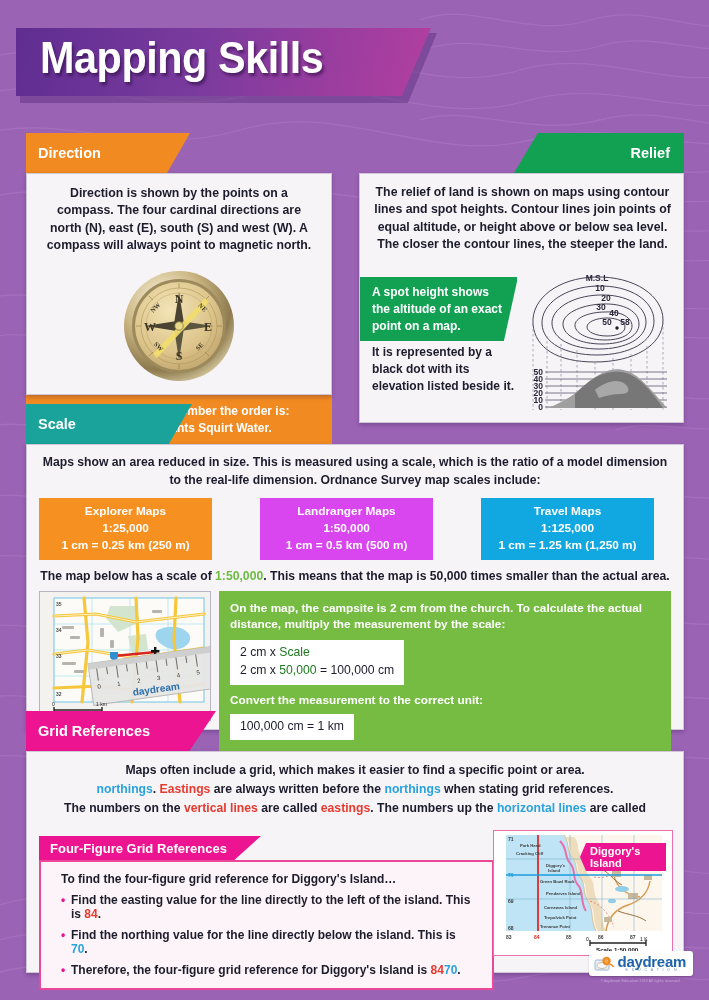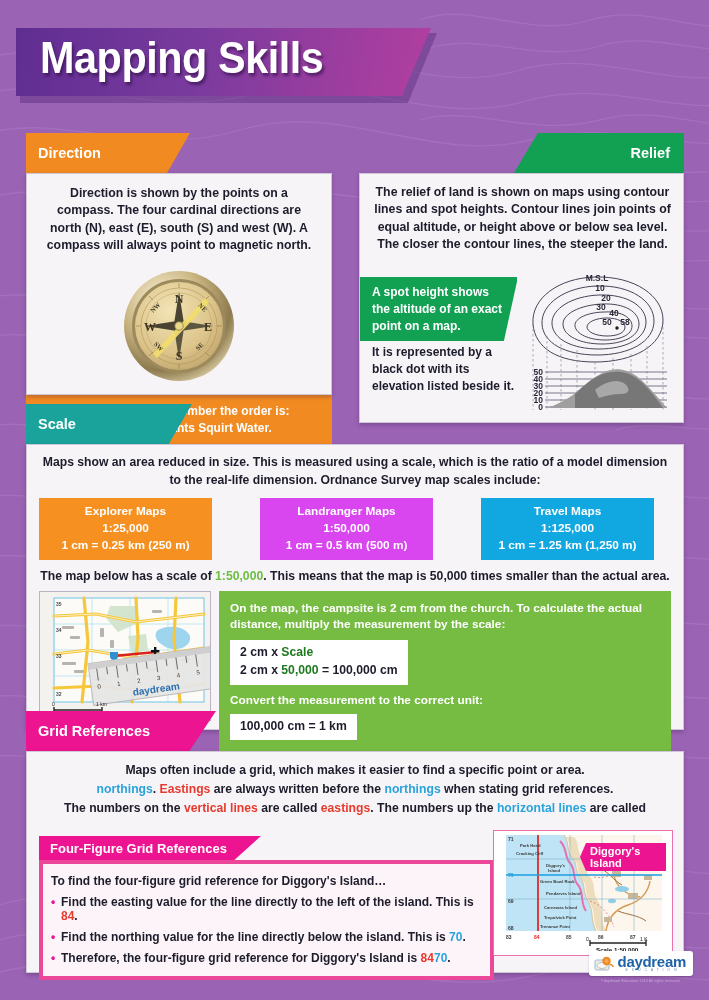--- a/index.html
+++ b/index.html
@@ -86,35 +86,35 @@
   .scale-boxes{ display:flex; gap:48px; margin-top:9px;}
   .scale-box{ width:173px; color:#fff; font-weight:bold; font-size:11.8px;
               text-align:center; padding:5px 2px 6px; line-height:1.42;}
   .scale-line{ text-align:center; font-size:12.2px; font-weight:bold; color:#1c1c2b; margin-top:9px;}
   .hl-green{ color:#6abf3f; }
   .scale-lower{ display:flex; gap:8px; margin-top:8px; }
   .map-thumb{ width:172px; height:130px; border:1px solid #b9b3c2; background:#eef3f0; position:relative; overflow:hidden;}
   .calc-box{ flex:1; background:#76bc43; padding:9px 11px 10px; color:#fff;}
   .calc-intro{ font-size:11.8px; font-weight:bold; line-height:1.42;}
   .calc-white{ background:#fff; display:inline-block; padding:4px 10px 5px; margin:7px 0 0;
-               color:#1c1c2b; font-weight:bold; font-size:12.2px; line-height:1.45;}
+               color:#1c1c2b; font-weight:normal; font-size:12.2px; line-height:1.45;}
   .calc-mid{ font-size:11.8px; font-weight:bold; margin-top:8px;}
   .calc-end{ font-size:11.8px; font-weight:bold; margin-top:8px;}
   .calc-accent{ color:#1f7a1f; }
   
   #grid { left:26px; top:711px; width:658px; }
   #grid .tab { width:190px; background:#ec1490; }
   #grid .panel-body { height:222px; position:relative; padding:9px 12px 10px; }
   .grid-intro{ text-align:center; font-size:12.2px; font-weight:bold; color:#1c1c2b; line-height:1.55;}
   .c-red{ color:#e8392e;} .c-blue{ color:#29a3dc;}
   .ffgr{ position:absolute; left:12px; top:84px; width:455px; }
   .ffgr-tab{ width:222px; height:24px; background:#ec1490; color:#ffffff; font-weight:bold;
              font-size:13px; display:flex; align-items:center; padding-left:11px;
              clip-path: polygon(0 0, 100% 0, 88% 100%, 0 100%); }
-  .ffgr-body{ background:#fdf4f9; border:4px solid #ec4899; padding:10px 8px 11px; }
+  .ffgr-body{ background:#fdf4f9; border:2px solid #ec4899; padding:10px 20px 11px; }
   .ffgr-lead{ font-size:12px; font-weight:bold; color:#1c1c2b; }
   .ffgr-li{ font-size:12px; font-weight:bold; color:#1c1c2b; margin-top:7px; padding-left:10px; position:relative;}
   .ffgr-li .bullet{ position:absolute; left:0; top:0; color:#ec1490; }
   .island-map{ position:absolute; right:10px; top:78px; width:180px; height:126px;
                border:1px solid #ec6fae; background:#cfe9f5; overflow:hidden;}
   
   .logo{ position:absolute; right:16px; bottom:17px; z-index:3; text-align:center;}
   .logo-box{ background:#fff; border-radius:3px; padding:3px 7px 3px 5px; display:flex; align-items:center; gap:4px;
              box-shadow:0 1px 2px rgba(0,0,0,.2); }
   .logo-word{ color:#1e63a8; font-weight:bold; font-size:15px; line-height:1; letter-spacing:-0.3px;}

